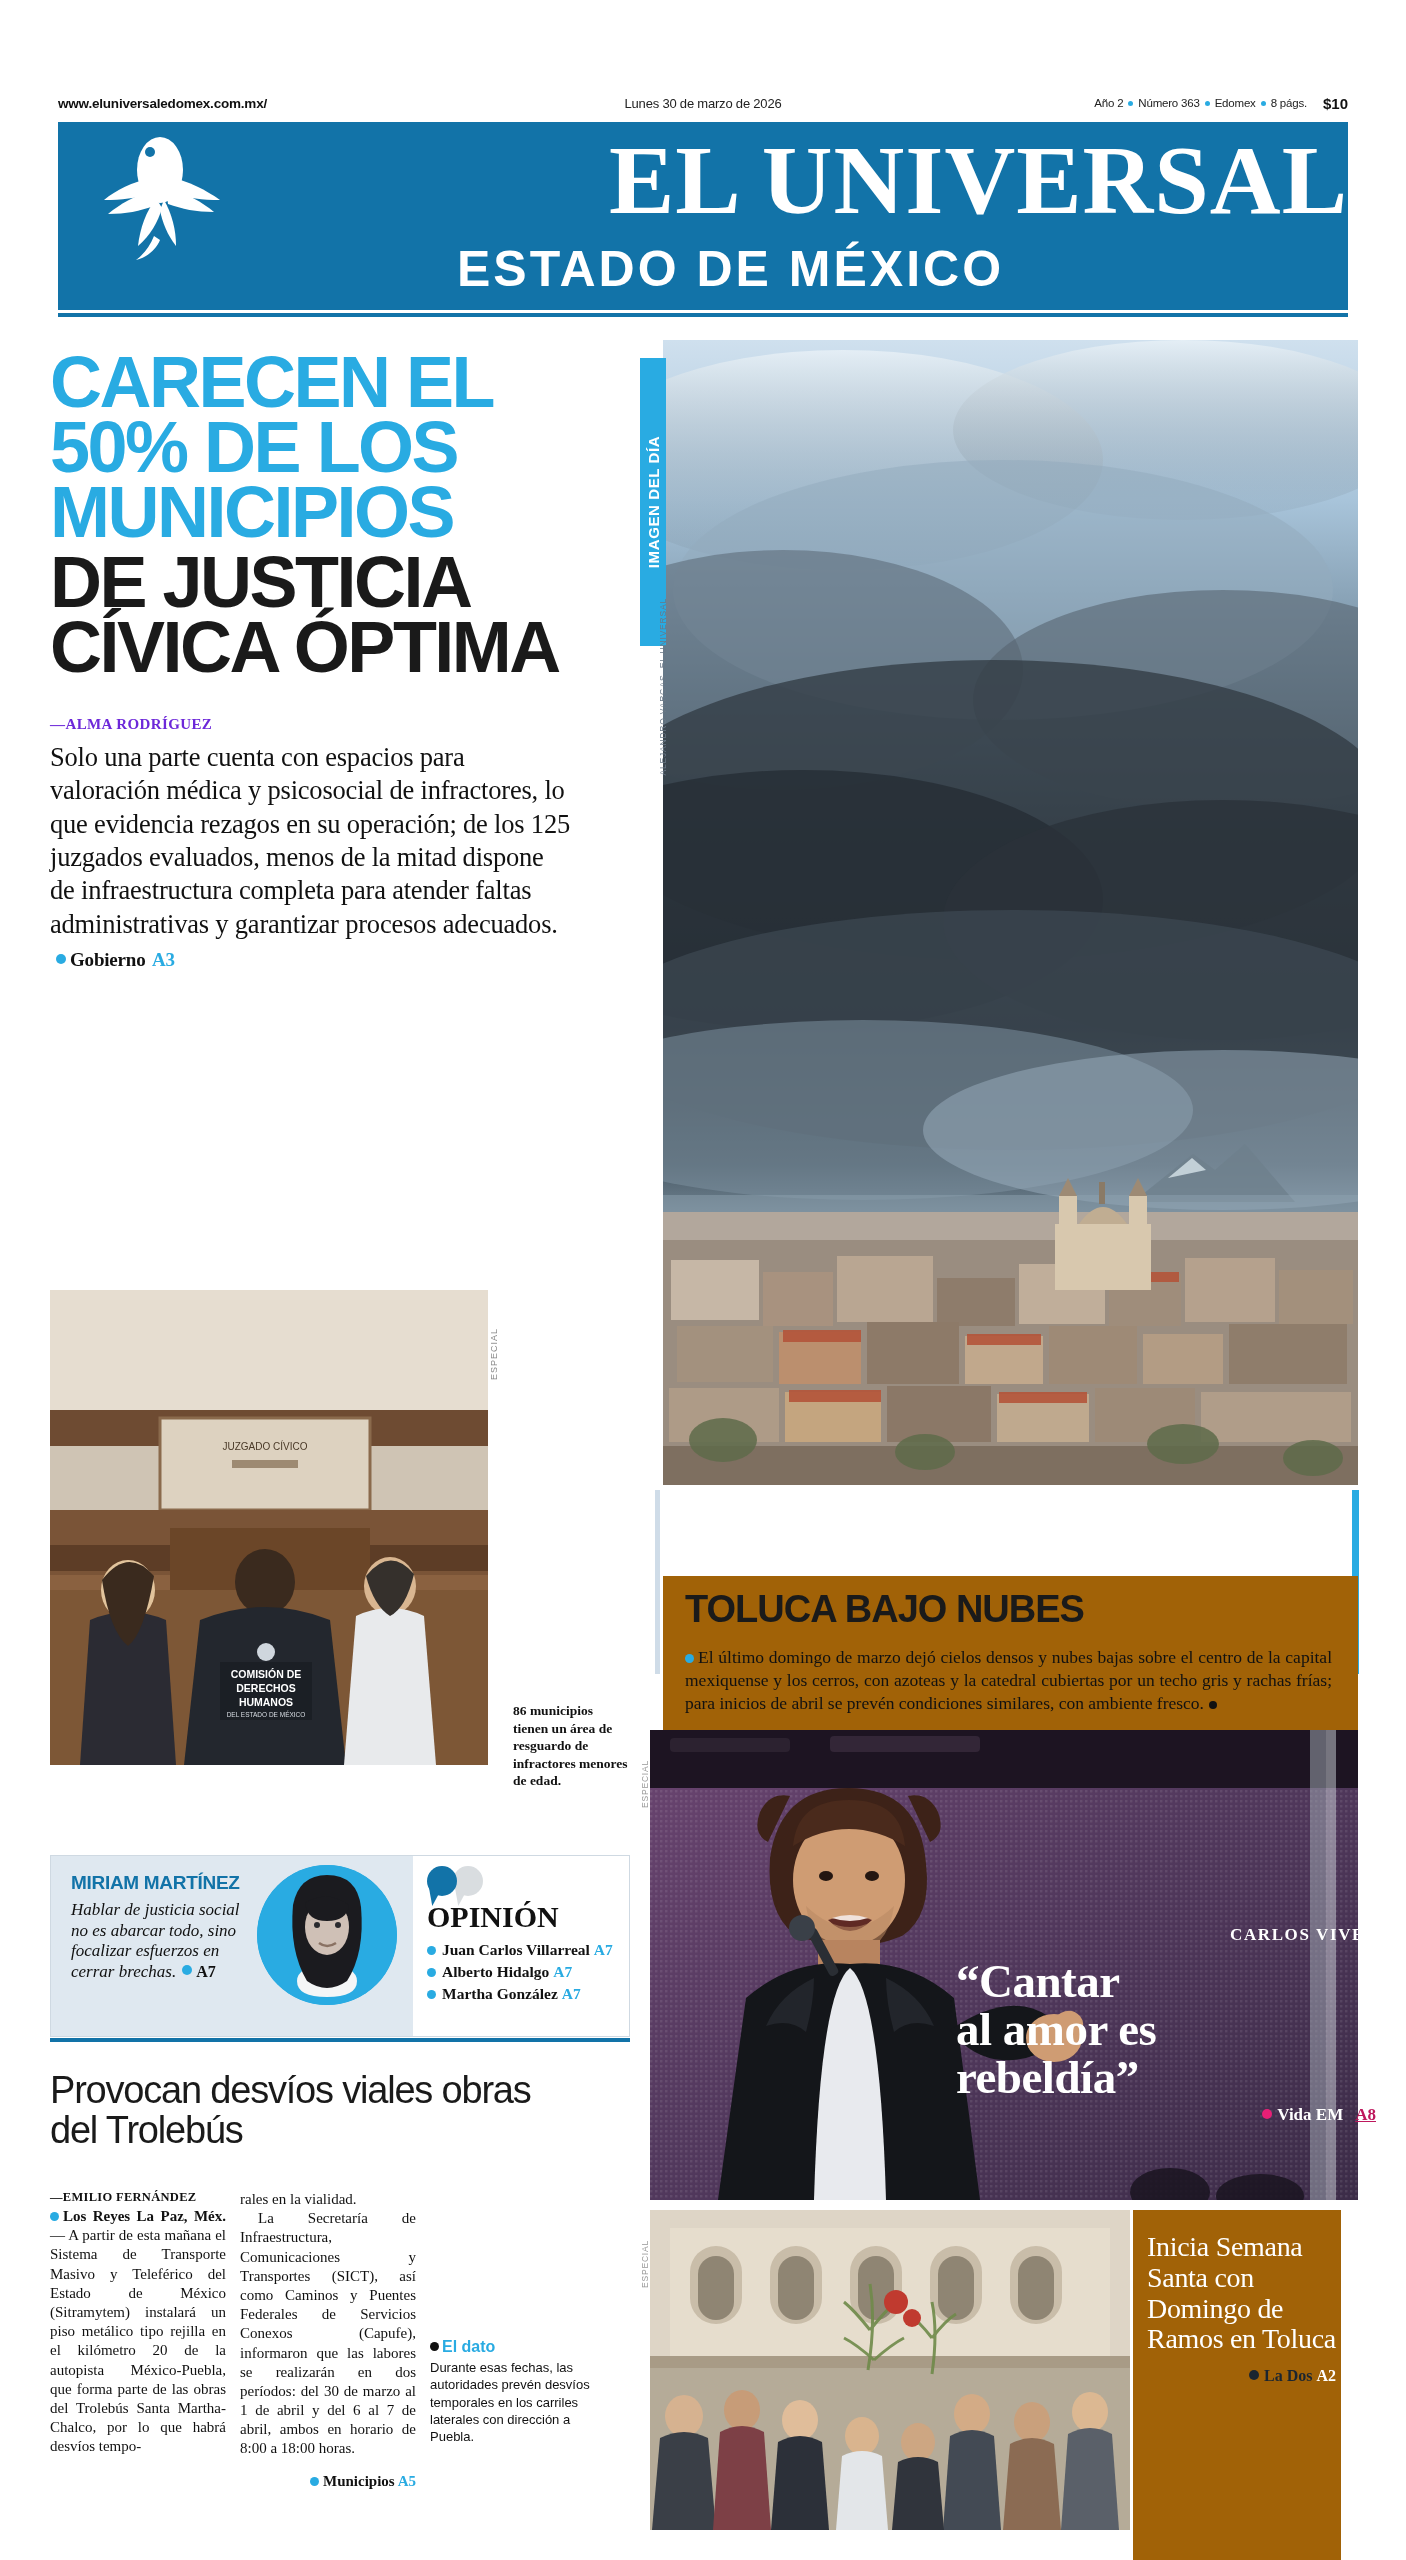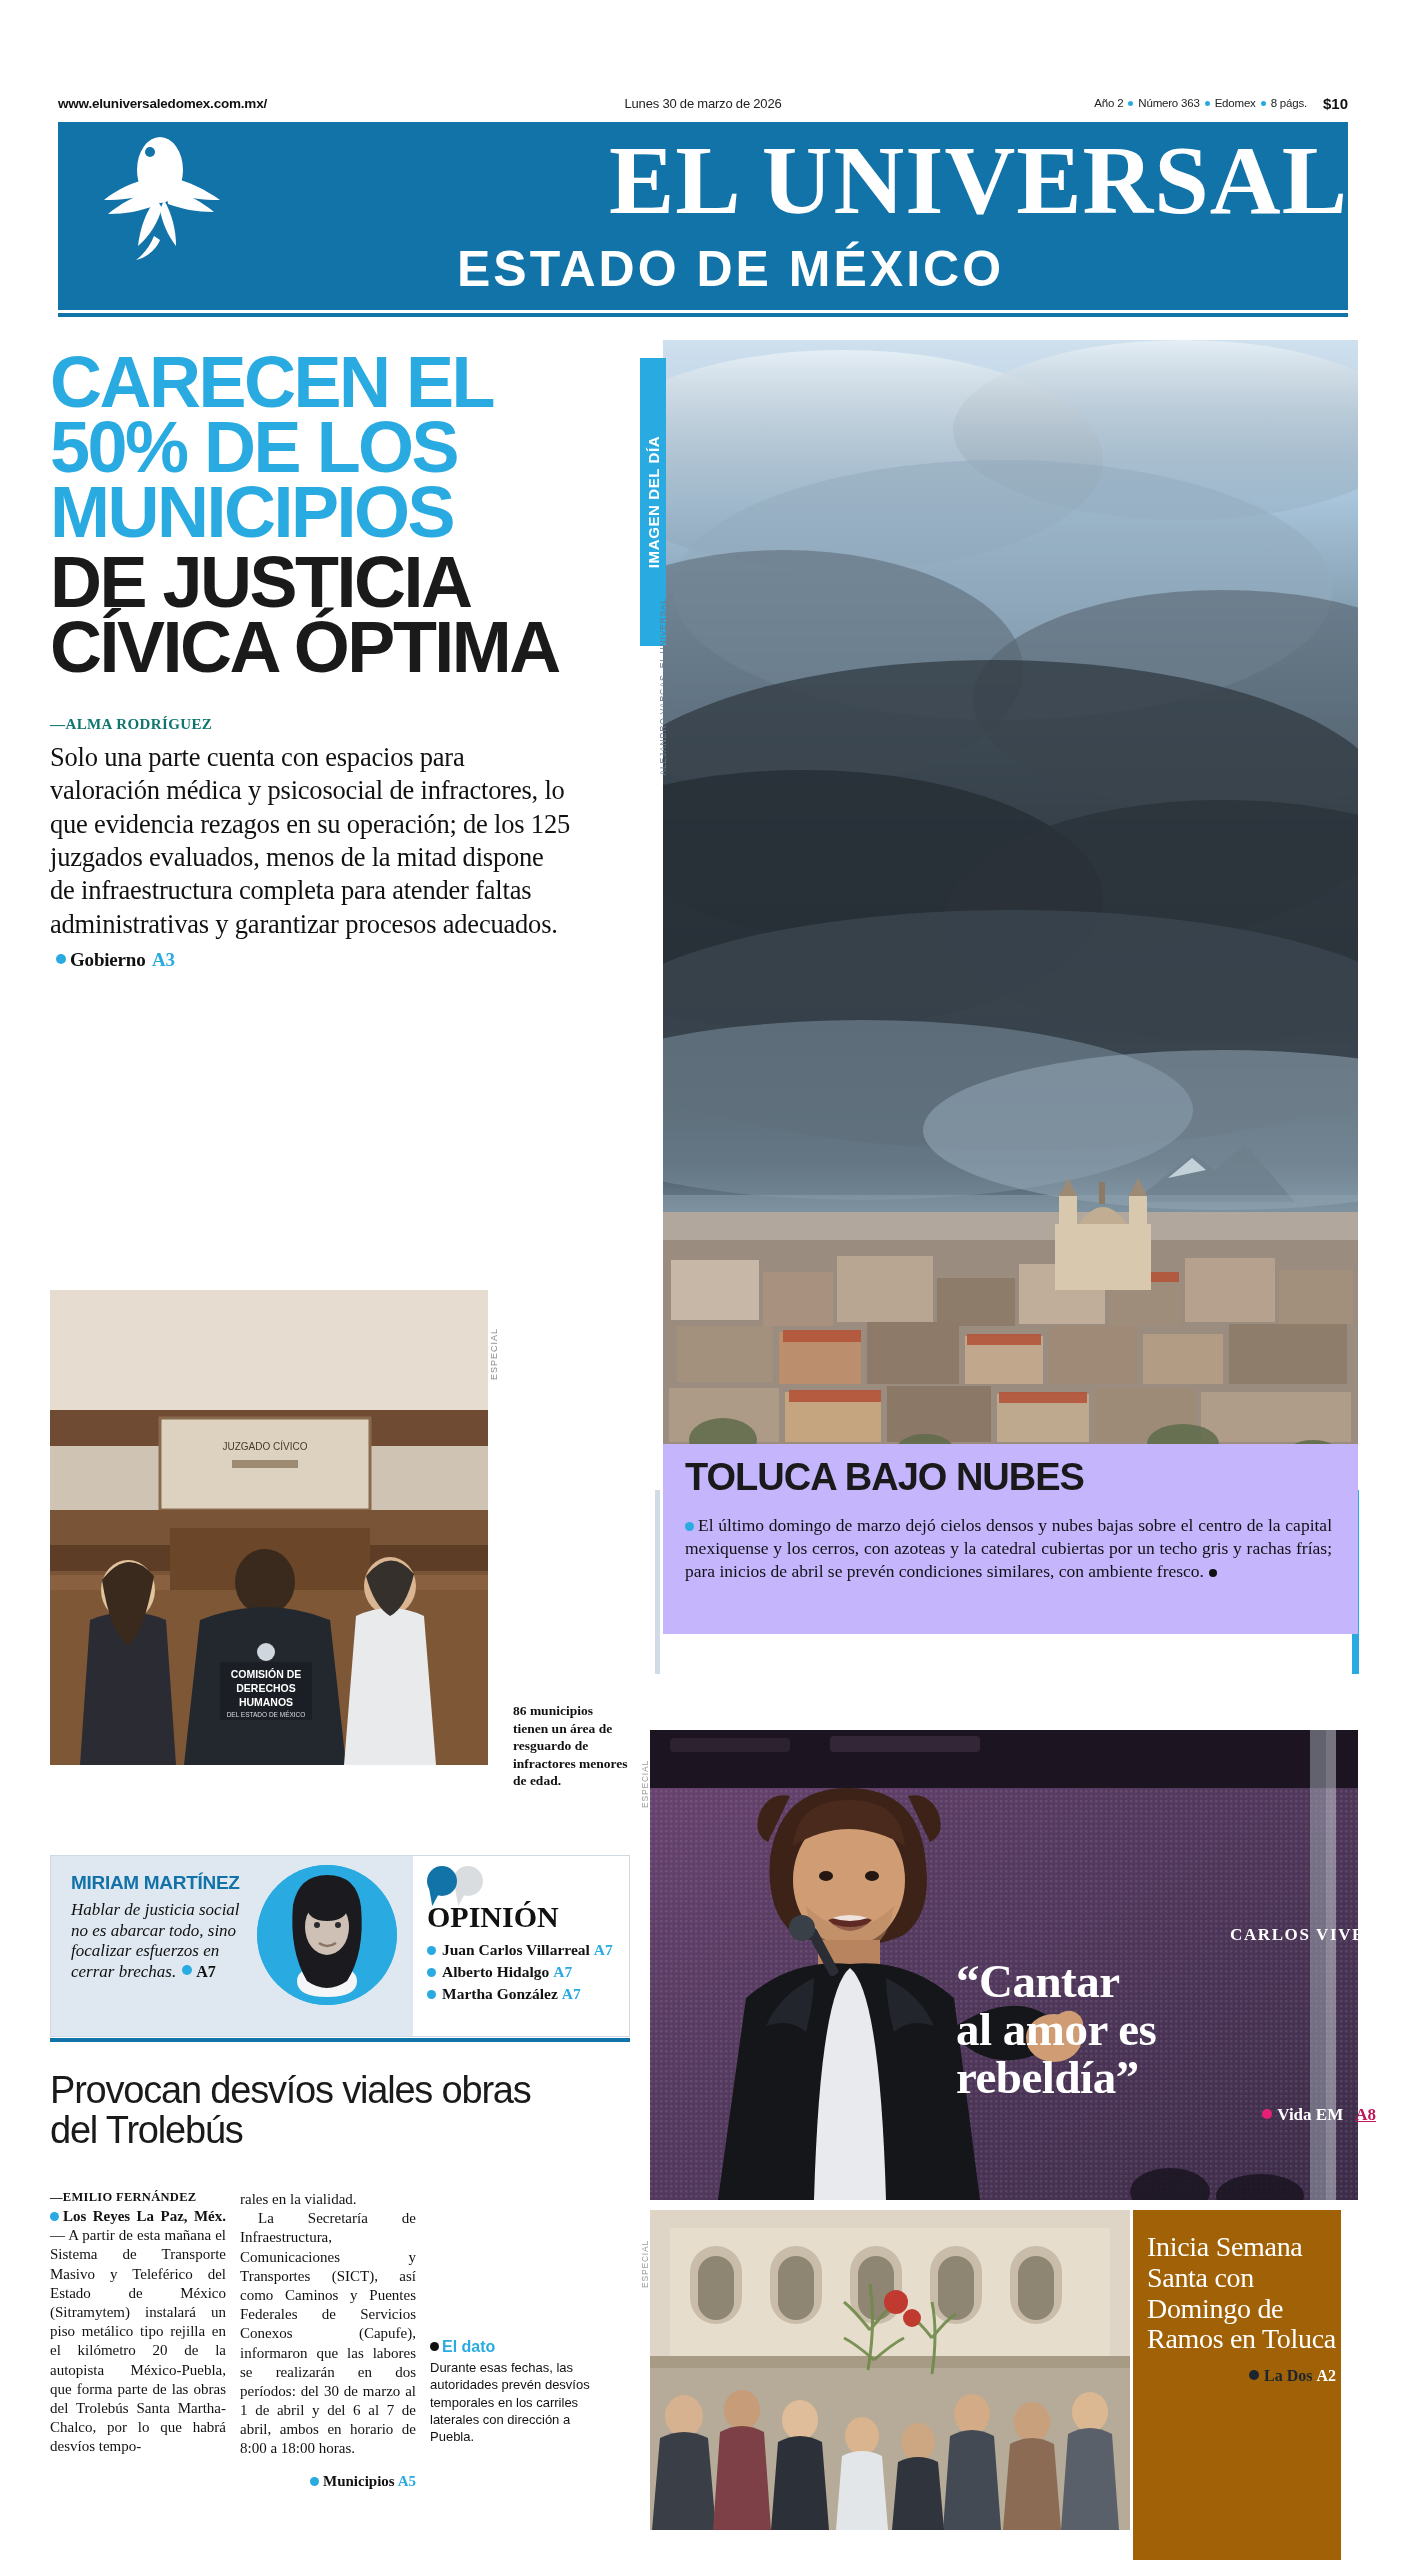--- a/index.html
+++ b/index.html
@@ -74,21 +74,21 @@
   .hl { font-family: "Liberation Sans", sans-serif; font-weight: bold;
         font-size: 72px; line-height: 0.90; letter-spacing: -2.5px; }
   .hl-blue { color: #29ABE2; }
   .hl-black { color: #1A1A1A; }
   .headline-blue { margin-top: 10px; }
   .headline-black { margin-top: 6px; }
 
   .byline {
     margin-top: 36px;
     font-family: "Liberation Serif", serif; font-weight: bold;
-    font-size: 15px; color: #0f766e; letter-spacing: 0.4px;
+    font-size: 15px; color: #6d28d9; letter-spacing: 0.4px;
   }
   .lead {
     margin-top: 8px;
     font-family: "Liberation Serif", serif;
     font-size: 26.5px; line-height: 1.26; color: #111; letter-spacing: -0.2px;
   }
   .lead-tag {
     font-family: "Liberation Serif", serif; font-weight: bold;
     font-size: 19px; color: #111; white-space: nowrap;
   }
@@ -234,22 +234,22 @@
     font-family: "Liberation Sans", sans-serif; font-weight: bold;
     font-size: 15px; color: #fff; letter-spacing: 0.6px;
   }
   .sky-credit {
     position: absolute; left: 658px; top: 598px;
     font-family: "Liberation Sans", sans-serif; font-size: 8.5px;
     color: #6a7887; letter-spacing: 0.8px;
     writing-mode: vertical-rl; transform: rotate(180deg);
   }
   .toluca-block {
-    position: absolute; left: 663px; top: 1444px; width: 695px; height: 190px;
-    background: #c4b5fd; padding: 14px 26px 0 22px;
+    position: absolute; left: 663px; top: 1576px; width: 695px; height: 190px;
+    background: #a16207; padding: 14px 26px 0 22px;
   }
   .toluca-left-rule {
     position: absolute; left: 655px; top: 1490px; width: 5px; height: 184px;
     background: #cfdce8;
   }
   .toluca-right-rule {
     position: absolute; left: 1352px; top: 1490px; width: 7px; height: 184px;
     background: #29ABE2;
   }
   .toluca-hl {

